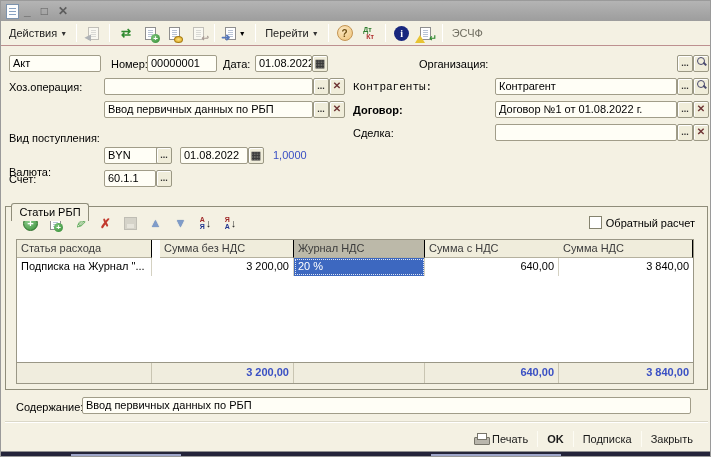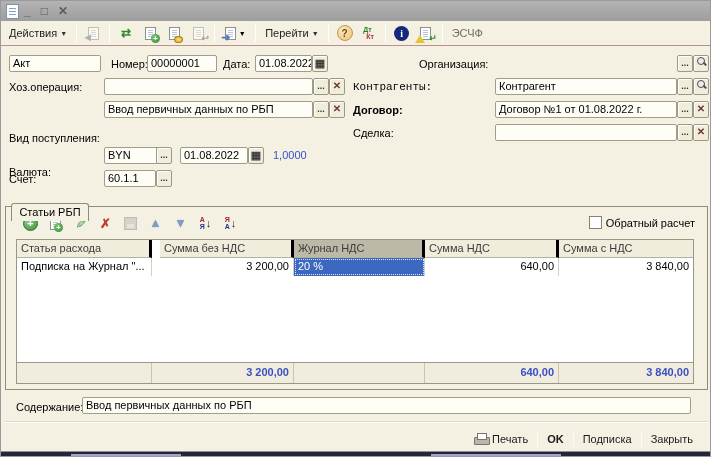--- a/index.html
+++ b/index.html
@@ -76,21 +76,21 @@
   .sortc { display:flex; align-items:center; gap:1px; }
   .sletters { display:flex; flex-direction:column; font-size:7px; line-height:7px; font-weight:bold; }
   .sl-r { color:#a02a2a; } .sl-b { color:#21358f; }
   .sarrow { font-size:11px; color:#222; }
   .chkrow { position:absolute; right:12px; top:9px; display:flex; align-items:center; gap:4px; }
   .chk { width:13px; height:13px; background:#fff; border:1px solid #85836f; }
 
   
   .tbl { position:absolute; left:10px; top:32px; width:678px; border:1px solid #9a9786; background:#fff; }
   .trow { display:flex; }
-  .hcell { height:18px; background:#f0eddc; border-right:3px solid #000000; border-bottom:1px solid #b5b19e;
+  .hcell { height:18px; background:#f0eddc; border-right:1px solid #000000; border-bottom:1px solid #b5b19e;
     padding:0 4px; line-height:17px; color:#3c3c3c; white-space:nowrap; overflow:hidden; }
   .hcell.cur { background:#bcb9a9; }
   .dcell { height:18px; background:#fff; border-right:1px solid #d4d1c2; padding:0 4px; line-height:17px;
     white-space:nowrap; overflow:hidden; }
   .num { text-align:right; }
   .selcell { background:#3d68c0; color:#fff; outline:1px dotted #dfe6f5; outline-offset:-2px; }
   .filler { height:86px; background:#fff; }
   .totrow { display:flex; border-top:1px solid #9a9786; background:#f0edde; }
   .tcell { height:20px; border-right:1px solid #c9c5b2; padding:0 4px; line-height:19px; text-align:right;
     color:#3a50c4; font-weight:bold; white-space:nowrap; }
@@ -277,22 +277,22 @@
     <div class="chkrow">
       <span class="chk"></span>
       <span>Обратный расчет</span>
     </div>
 
     <div class="tbl">
       <div class="trow">
         <div class="hcell c0">Статья расхода</div>
         <div class="hcell c1 num" style="text-align:left;">Сумма без НДС</div>
         <div class="hcell c2 cur">Журнал НДС</div>
+        <div class="hcell c4">Сумма с НДС</div>
         <div class="hcell c3">Сумма НДС</div>
-        <div class="hcell c4">Сумма с НДС</div>
       </div>
       <div class="trow">
         <div class="dcell c0">Подписка на Журнал "...</div>
         <div class="dcell c1 num">3 200,00</div>
         <div class="dcell c2 selcell">20 %</div>
         <div class="dcell c3 num">640,00</div>
         <div class="dcell c4 num">3 840,00</div>
       </div>
       <div class="filler"></div>
       <div class="totrow">

